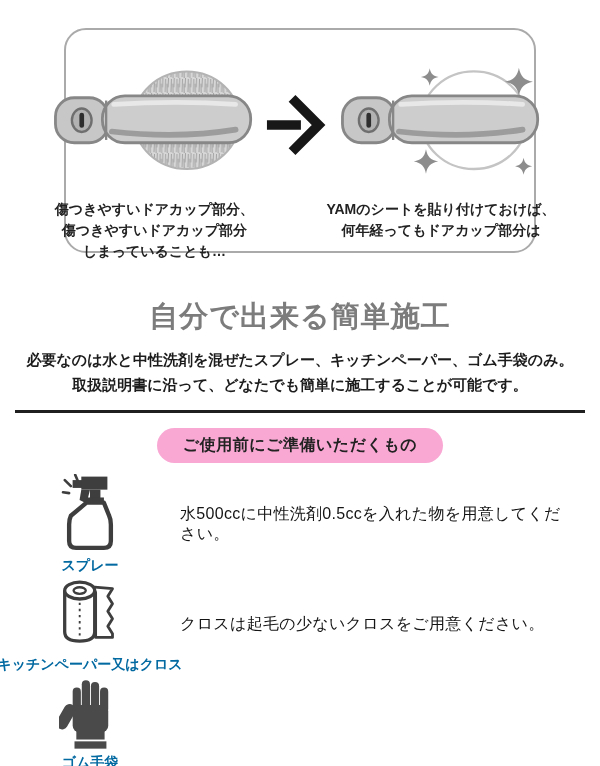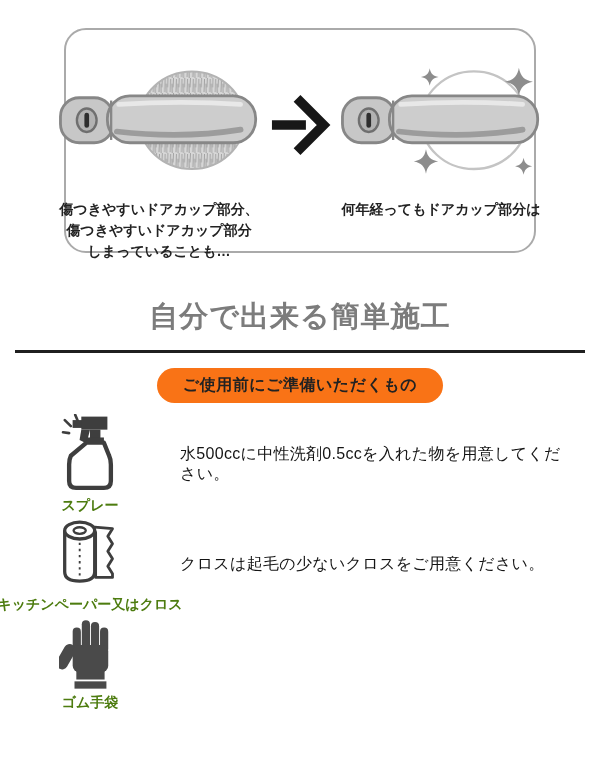--- a/index.html
+++ b/index.html
@@ -32,30 +32,30 @@
     font-size:29px; font-weight:bold; color:#7c7c7c; letter-spacing:1px;
   }
   .intro {
     margin-top:10px; text-align:center;
     font-size:15px; font-weight:bold; color:#1c1c1c; line-height:25px;
   }
   .intro div { white-space:nowrap; }
   .divider { margin:13px 15px 0 15px; height:3px; background:#1f1f1f; }
   .pill-row { margin-top:15px; text-align:center; }
   .pill {
-    display:inline-block; background:#f97316; color:#222222;
+    display:inline-block; background:#f9a8d4; color:#222222;
     border-radius:18px; padding:7px 26px;
     font-size:16px; font-weight:bold; letter-spacing:0.5px;
   }
 
   
   .items { margin-top:14px; }
   .item-row { display:flex; align-items:center; height:94px; margin-bottom:6px; }
   .icon-col { width:180px; display:flex; flex-direction:column; align-items:center; flex:none; }
-  .icon-label { margin-top:3px; font-size:14px; font-weight:bold; color:#4d7c0f; white-space:nowrap; }
+  .icon-label { margin-top:3px; font-size:14px; font-weight:bold; color:#0369a1; white-space:nowrap; }
   .item-text { width:385px; font-size:16px; color:#141414; line-height:1.28; letter-spacing:0.3px; }
   .hidden-defs { position:absolute; width:0; height:0; }
 </style>
 </head>
 <body>
 
 <svg class="hidden-defs" aria-hidden="true">
   <defs>
     <pattern id="hatch" width="6" height="16" patternUnits="userSpaceOnUse">
       <rect width="6" height="16" fill="#d7d7d7"></rect>
@@ -99,26 +99,31 @@
     <div class="ba-col">
       <svg class="ba-graphic" viewBox="0 0 230 130">
         <ellipse cx="150" cy="61" rx="56" ry="52" fill="#ffffff" stroke="#c4c4c4" stroke-width="2.5"></ellipse>
         <use href="#door-handle"></use>
         <use href="#sparkle" transform="translate(103,15) scale(0.72)"></use>
         <use href="#sparkle" transform="translate(198,20) scale(1.15)"></use>
         <use href="#sparkle" transform="translate(99,105) scale(1.0)"></use>
         <use href="#sparkle" transform="translate(203,110) scale(0.7)"></use>
       </svg>
       <div class="caption">
+        <div>YAMのシートを貼り付けておけば、</div>
         <div>何年経ってもドアカップ部分は</div>
       </div>
     </div>
   </div>
 
   <div class="heading">自分で出来る簡単施工</div>
+  <div class="intro">
+    <div>必要なのは水と中性洗剤を混ぜたスプレー、キッチンペーパー、ゴム手袋のみ。</div>
+    <div>取扱説明書に沿って、どなたでも簡単に施工することが可能です。</div>
+  </div>
 
   <div class="divider"></div>
 
   <div class="pill-row">
     <span class="pill">ご使用前にご準備いただくもの</span>
   </div>
 
   <div class="items">
 
     <div class="item-row">

